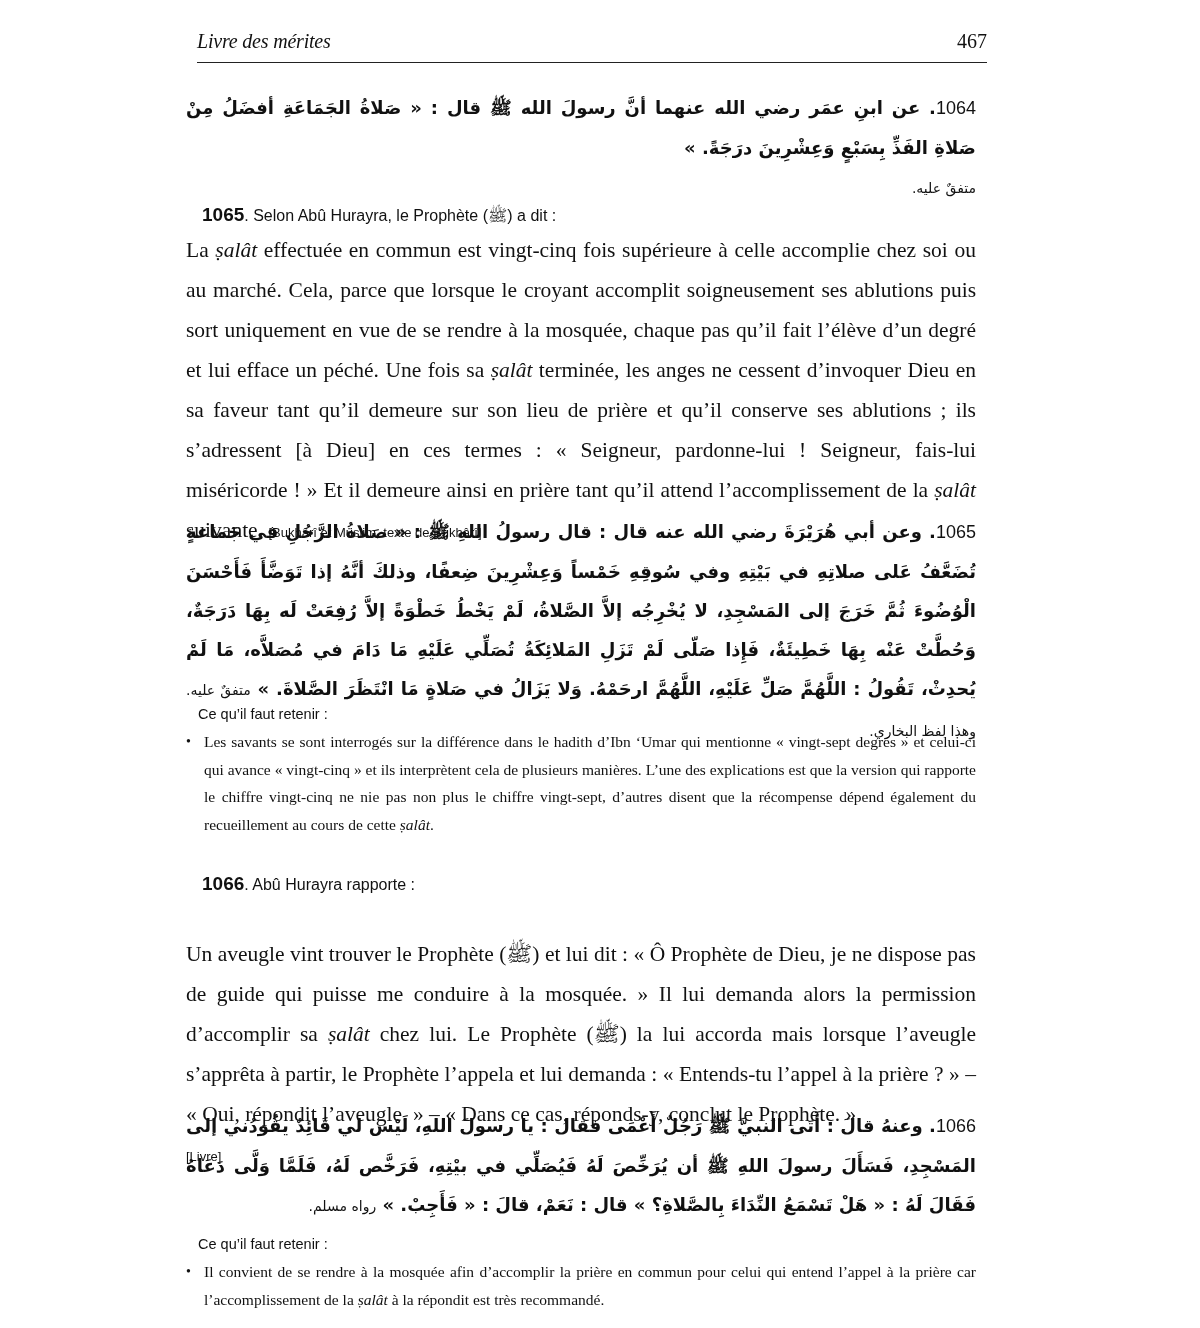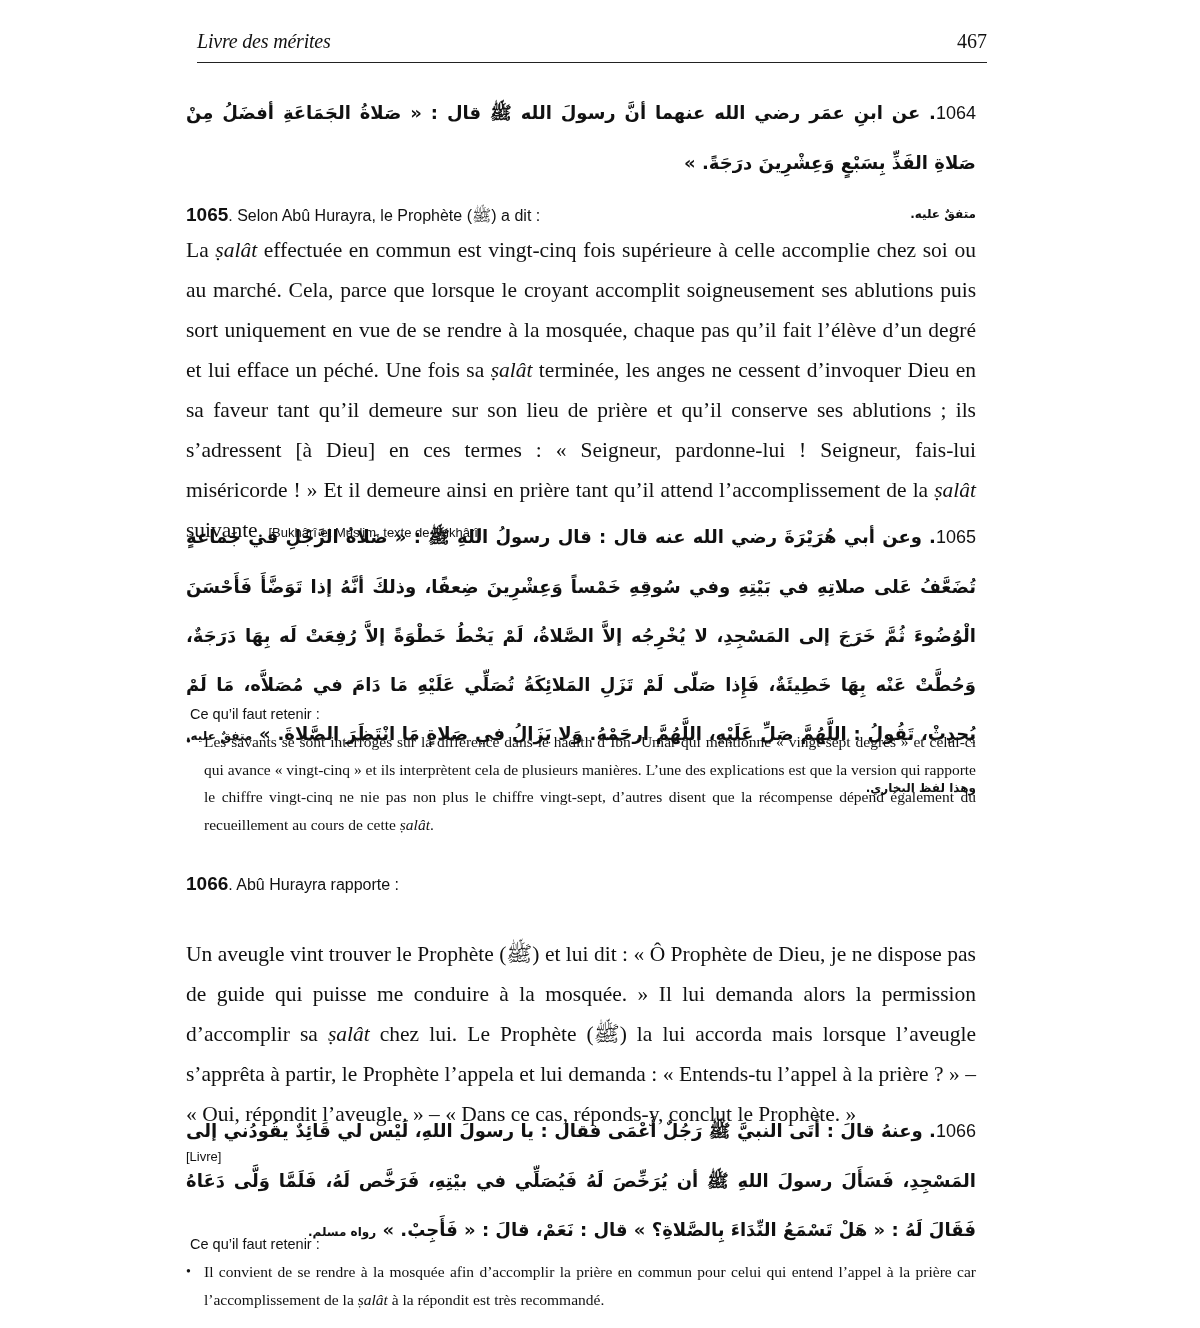--- a/index.html
+++ b/index.html
@@ -16,36 +16,36 @@
     }
     .running-title {
       position: absolute; left: 0; top: 0;
       font-style: italic; font-size: 20px; letter-spacing: -0.2px;
     }
     .page-number { position: absolute; right: 0; top: 0; font-size: 20px; }
     .arabic {
       position: absolute; left: 0; width: 790px;
       direction: rtl; text-align: justify; text-align-last: right;
       font-family: "DejaVu Sans", sans-serif; font-weight: bold;
-      font-size: 18px; line-height: 49px; color: #111;
+      font-size: 18px; line-height: 39px; color: #111;
     }
     .arabic .num { font-family: "Liberation Sans", sans-serif; font-weight: normal; unicode-bidi: isolate; }
-    .arabic .src { font-weight: bold; font-size: 12px; }
+    .arabic .src { font-weight: normal; font-size: 14px; }
     .hadith-title {
-      position: absolute; left: 0;
+      position: absolute; left: 16px;
       font-family: "Liberation Sans", sans-serif; font-size: 16px; color: #111;
     }
     .hadith-title b { font-size: 19px; }
     .french {
       position: absolute; left: 0; width: 790px;
       font-size: 21.5px; line-height: 40px; text-align: justify; hyphens: manual;
     }
     .ref { font-family: "Liberation Sans", sans-serif; font-size: 13px; }
     .note-title {
-      position: absolute; left: 4px;
+      position: absolute; left: 12px;
       font-family: "Liberation Sans", sans-serif; font-size: 14.5px;
     }
     .note {
       position: absolute; left: 0; width: 790px;
       font-size: 15.5px; line-height: 27.5px; text-align: justify;
       padding-left: 18px; box-sizing: border-box;
     }
     .note .bullet { position: absolute; left: 0; top: 0; font-size: 14px; }
     i { font-style: italic; }
   </style>

